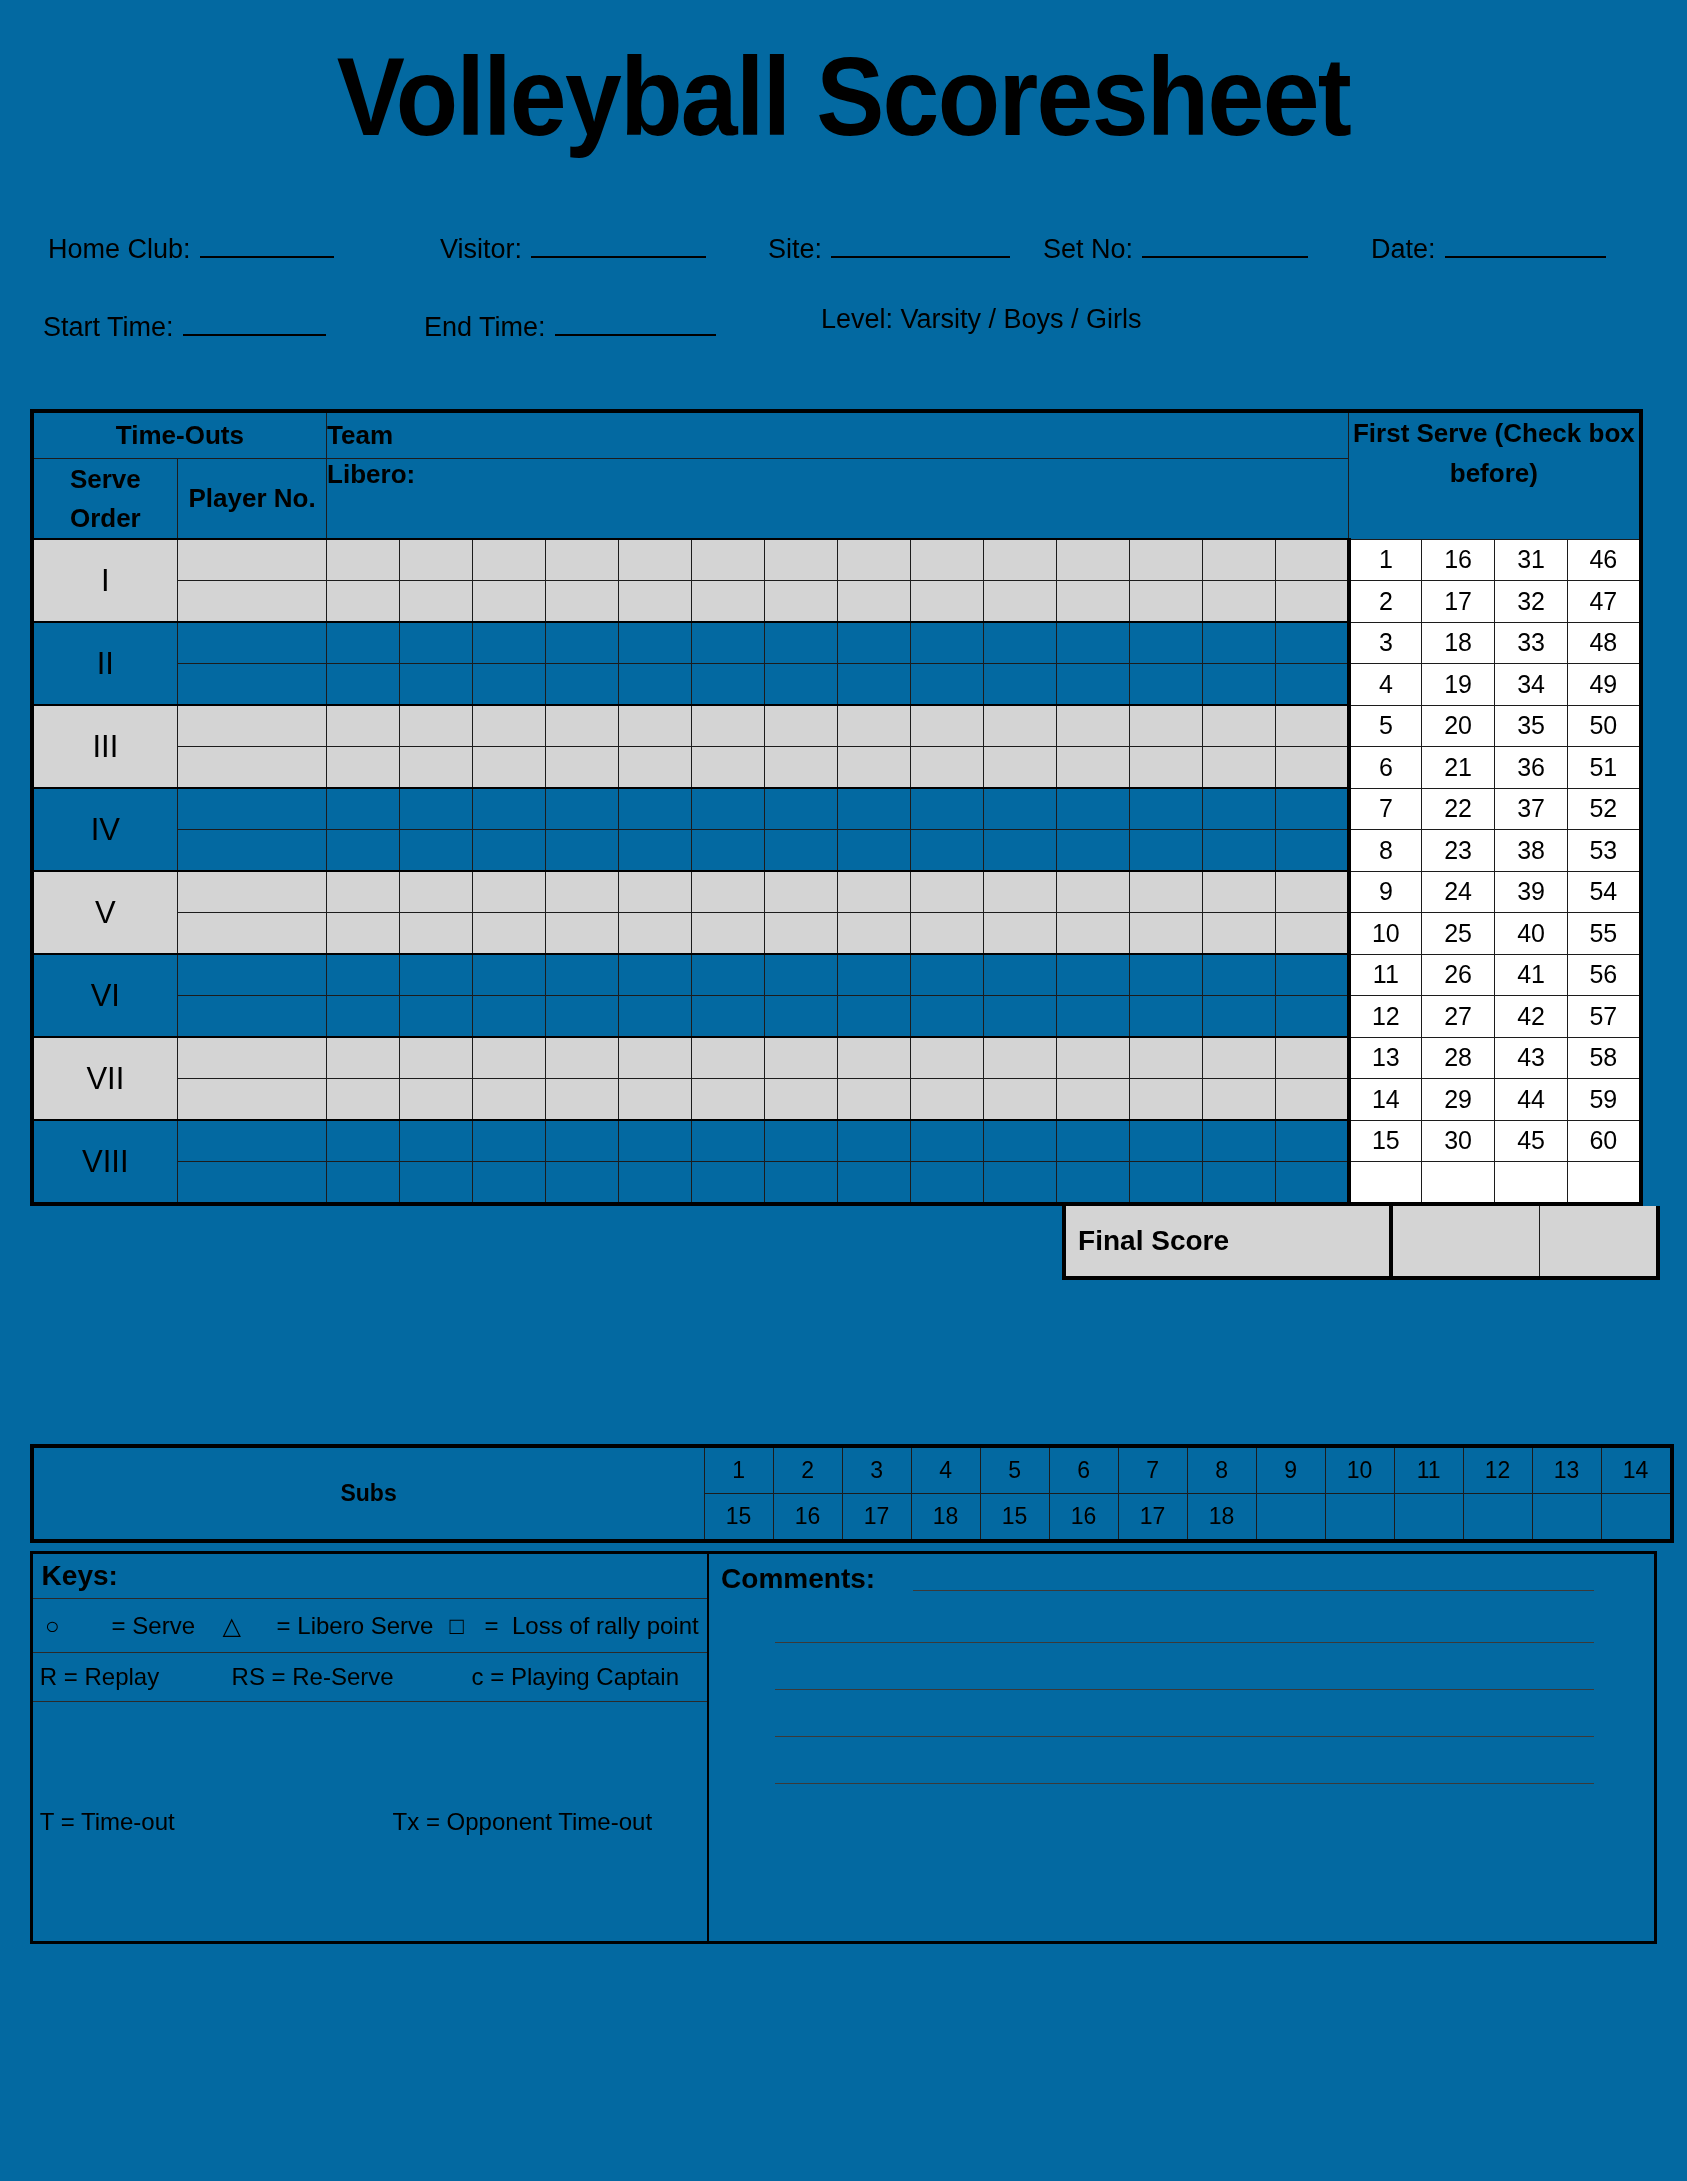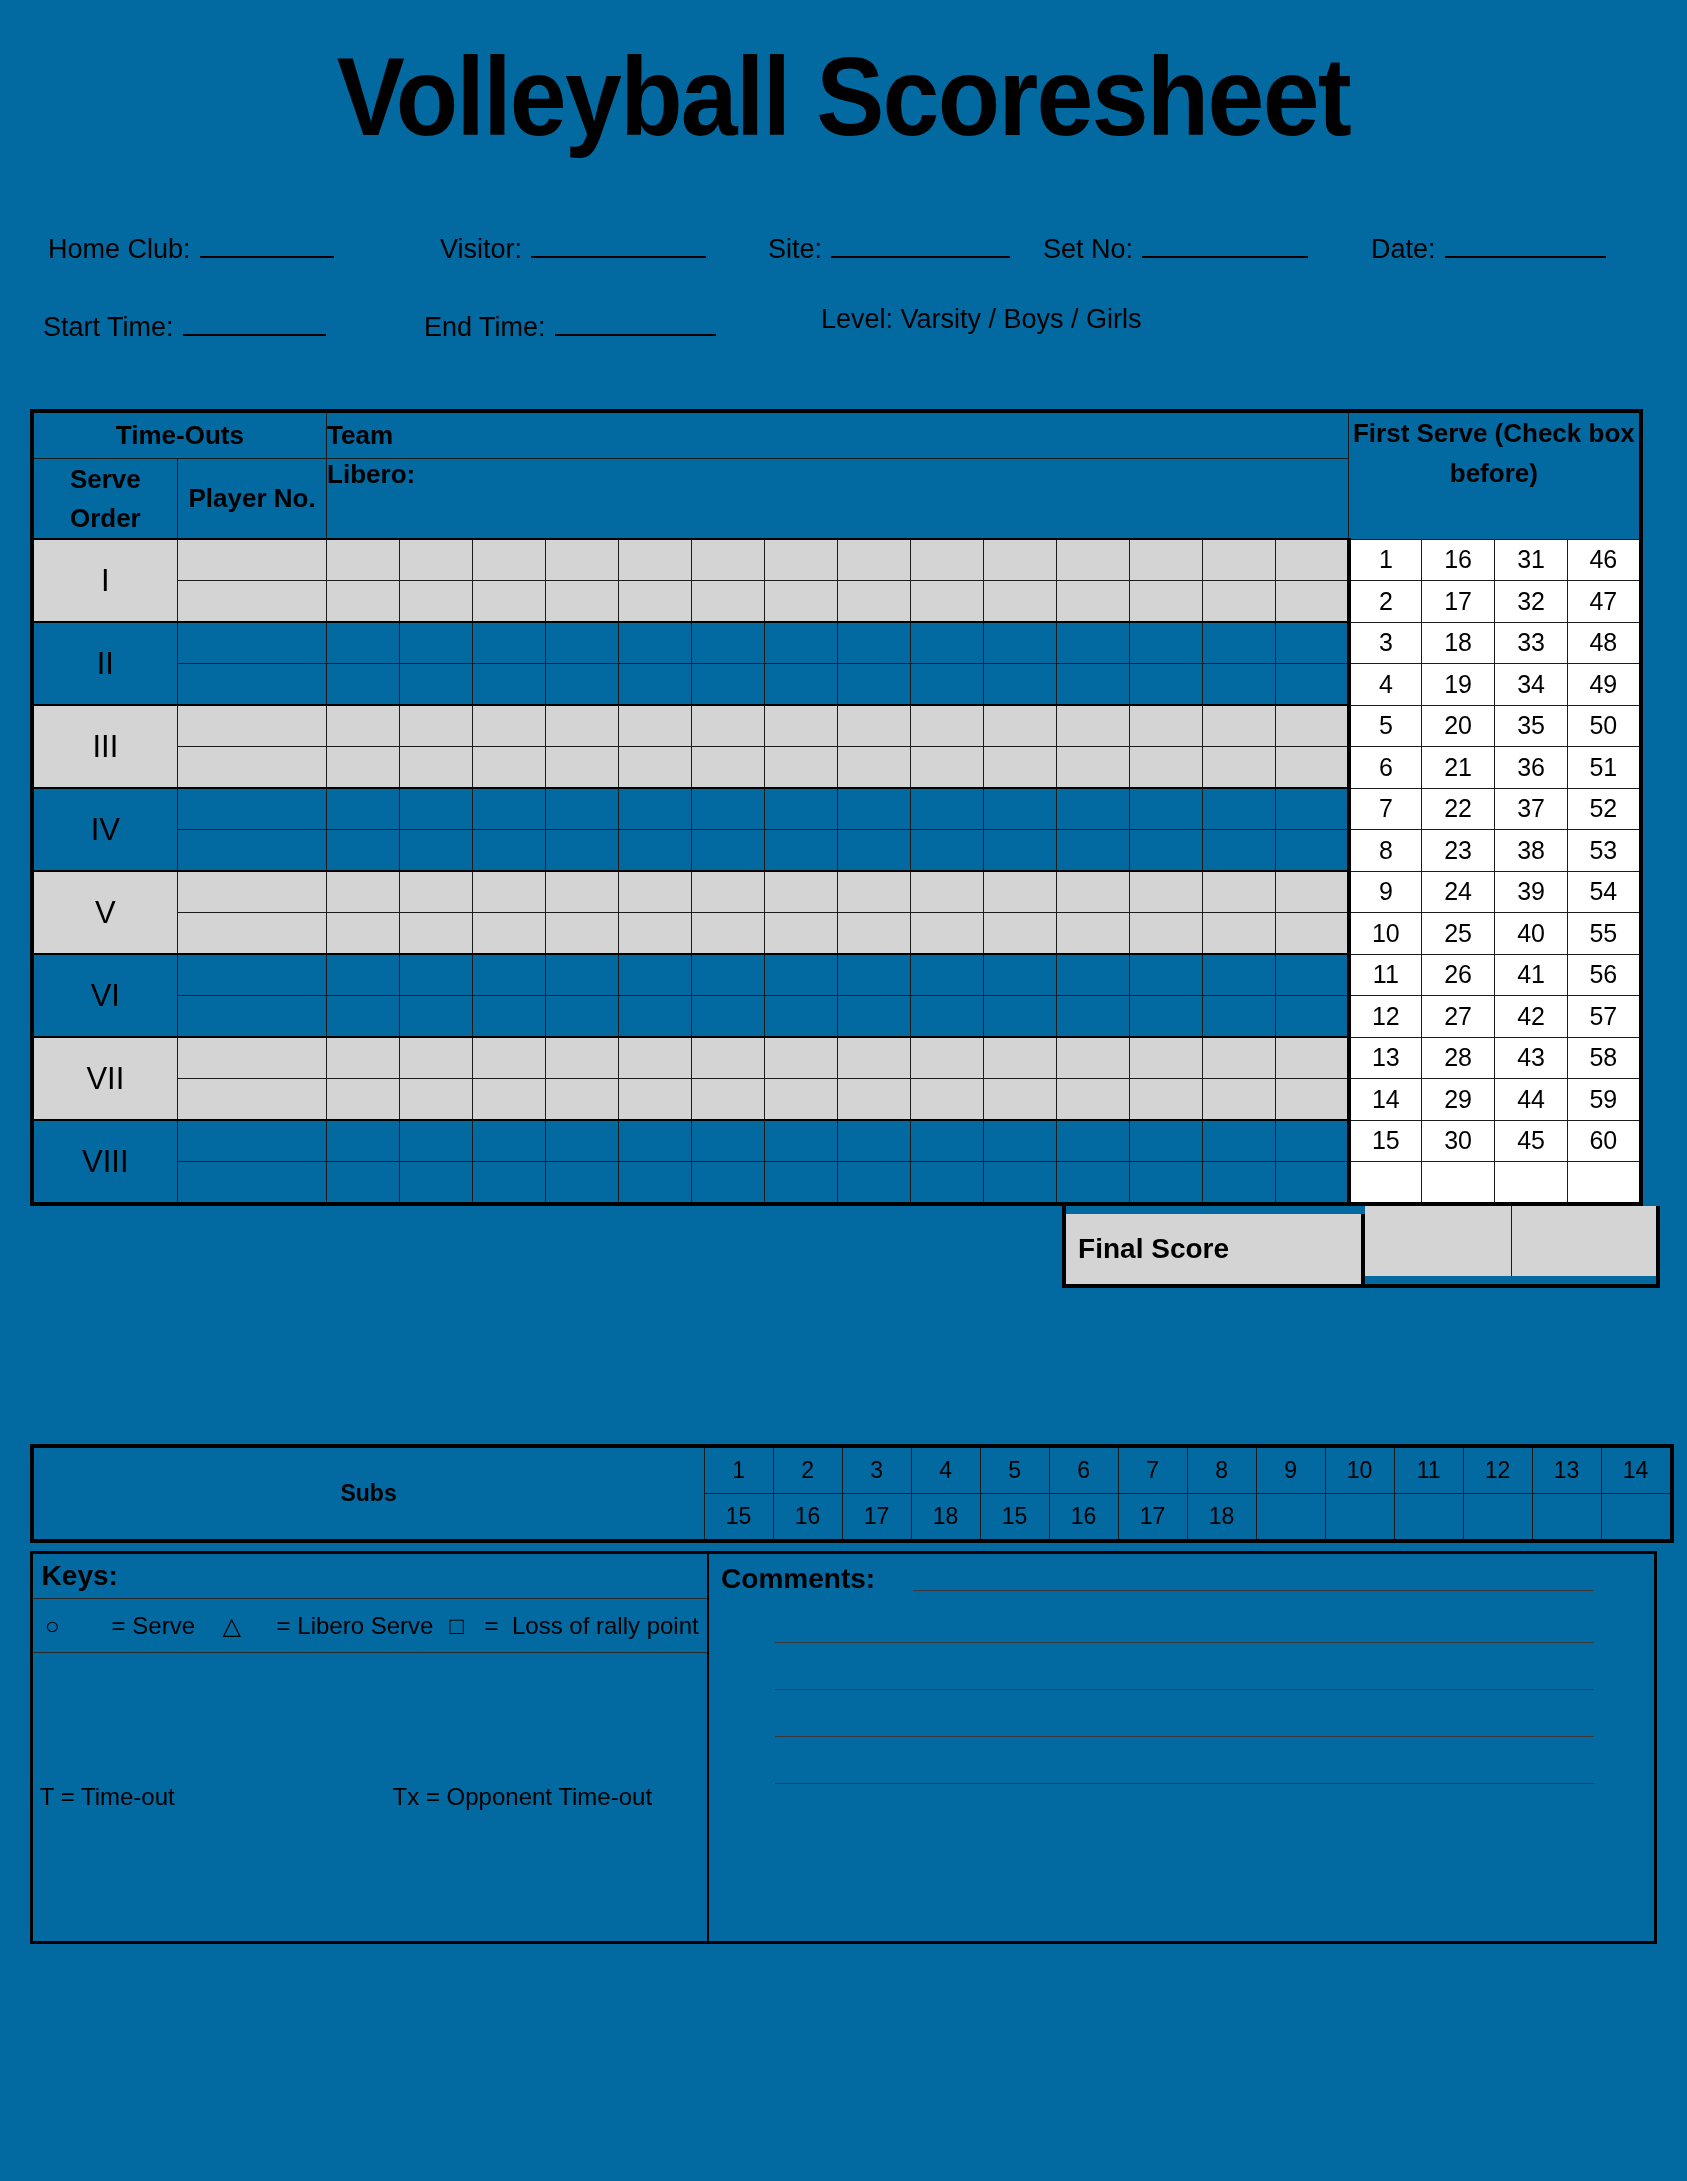--- a/index.html
+++ b/index.html
@@ -36,21 +36,21 @@
   tr.subrow td{height:40px;}
   td.g{background:#d4d4d4;}
   .gT{border-top:2.7px solid #000 !important;}
   td.fcell{text-align:center;font-size:25px;background:#fff;}
   td.fsL{border-left:4.5px solid #000 !important;}
 
   
   .finalstrip{display:flex;margin-left:1032px;width:598px;box-sizing:border-box;
               border-left:4.5px solid #000;border-right:4.5px solid #000;border-bottom:4.5px solid #000;}
   .finalstrip>div{background:#d4d4d4;height:70px;line-height:70px;box-sizing:border-box;}
-  .fs-label{width:299px;font-weight:bold;font-size:28px;padding-left:12.5px;border-right:4.5px solid #000;margin-top:8px;}
+  .fs-label{width:327px;font-weight:bold;font-size:28px;padding-left:12.5px;border-right:4.5px solid #000;}
   .fs-v1{width:147px;border-right:1.8px solid #1c1c1c;}
   .fs-v2{flex:1;}
 
   
   .subswrap{position:absolute;left:29.6px;top:1444px;}
   table.subs{border-collapse:collapse;table-layout:fixed;border:4.5px solid #000;}
   table.subs td{border:1.8px solid #1c1c1c;height:45px;text-align:center;font-size:23px;padding:0;}
   td.subslabel{width:670px;font-size:34px;font-weight:bold;}
   table.subs td.numcell{width:68px;}
 
@@ -527,20 +527,25 @@
         <span style="left:9px;">Keys:</span>
       </div>
       <div class="keyrow kr-sym">
         <span class="sym-circle" style="left:12.5px;">○</span>
         <span style="left:79px;">= Serve</span>
         <span class="sym-tri" style="left:190px;">△</span>
         <span style="left:244px;">= Libero Serve</span>
         <span class="sym-sq" style="left:417px;">□</span>
         <span style="left:452px;">=  Loss of rally point</span>
       </div>
+      <div class="keyrow kr-b">
+        <span style="left:7.2px;">R = Replay</span>
+        <span style="left:199px;">RS = Re-Serve</span>
+        <span style="left:439px;">c = Playing Captain</span>
+      </div>
       <div class="keyrow">
         <span style="left:7.2px;">T = Time-out</span>
         <span style="left:360px;">Tx = Opponent Time-out</span>
       </div>
     </div>
     <div class="comments">
       <div class="comments-label">Comments:</div>
       <div id="comment-lines">
           <div class="cline" style="left: 204px; width: 681px; top: 36px;"></div>
           <div class="cline" style="left: 66px; width: 819px; top: 88px;"></div>

